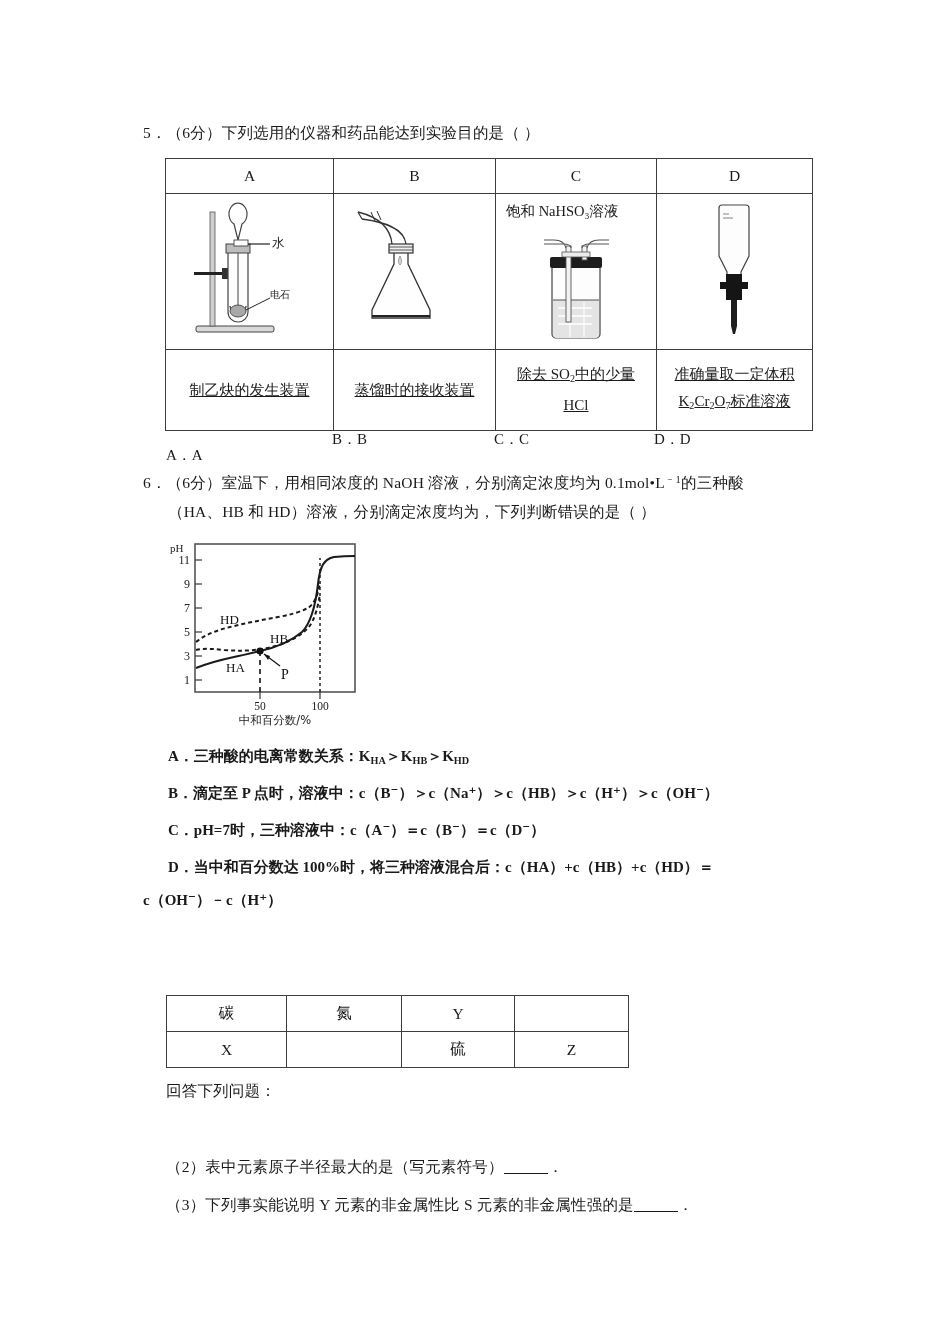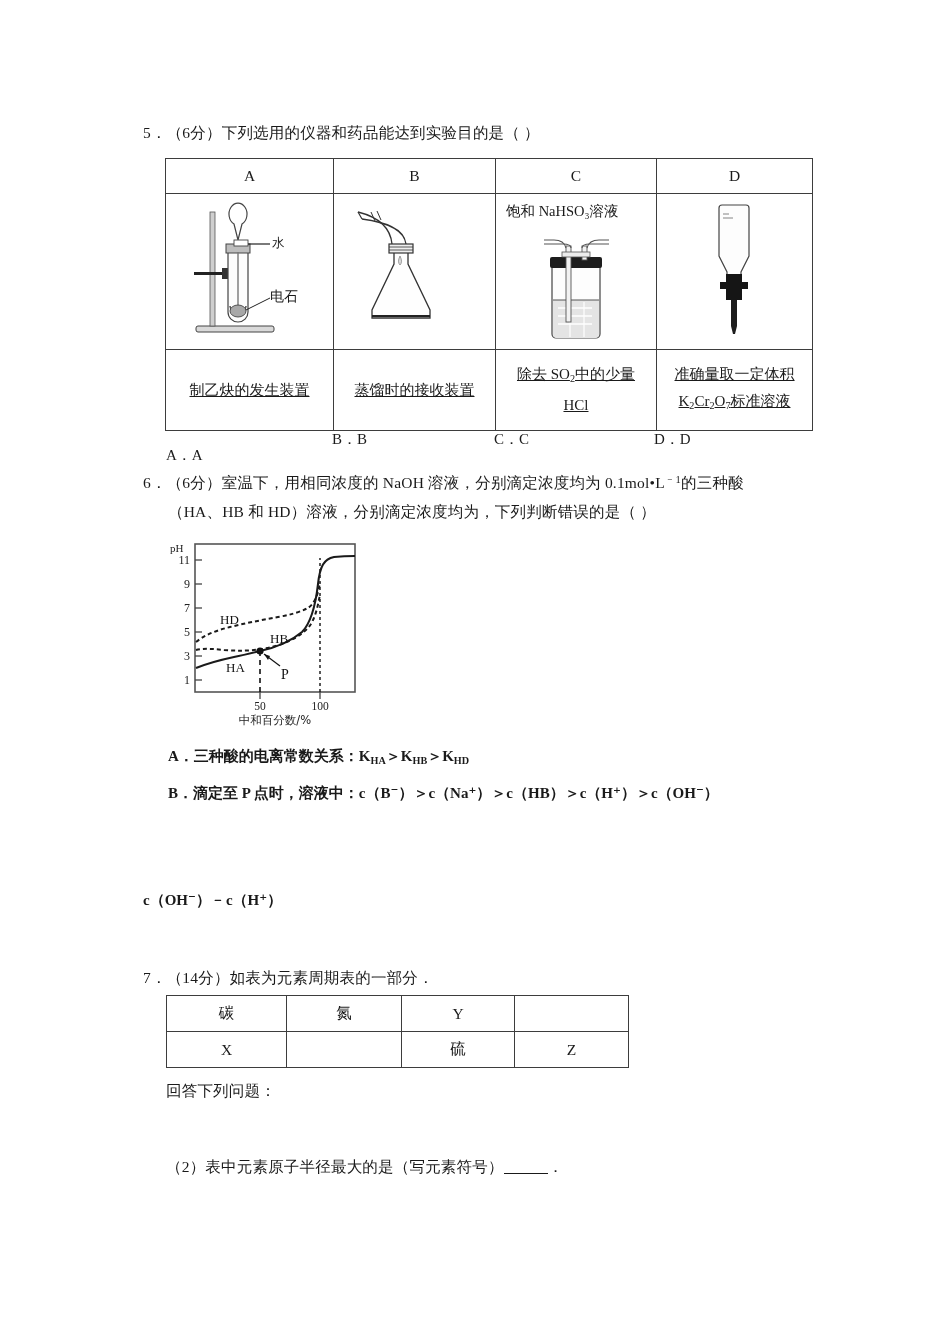--- a/index.html
+++ b/index.html
@@ -149,21 +149,21 @@
             <ellipse cx="72" cy="117" rx="8" ry="6" fill="#a8a8a8" stroke="#444" stroke-width="0.9"></ellipse>
 
             <path d="M72 46 L68 30 a9 11 0 1 1 8 0 L72 46 Z" fill="#fff" stroke="#444" stroke-width="1.2"></path>
 
             <line x1="76" y1="50" x2="104" y2="50" stroke="#222" stroke-width="1.2"></line>
             <rect x="68" y="46" width="14" height="6" fill="#fff" stroke="#444" stroke-width="0.9"></rect>
 
             <line x1="80" y1="116" x2="104" y2="104" stroke="#222" stroke-width="1"></line>
           </svg>
           <div style="position:absolute; left:106px; top:41px; font-size:12.5px;">水</div>
-          <div style="position:absolute; left:104px; top:94px; font-size:14px;">电石</div>
+          <div style="position:absolute; left:104px; top:94px; font-size:10px;">电石</div>
         </div>
       </td>
 
       <td class="pic">
         <div class="figbox">
           <svg width="161" height="155" viewBox="0 0 161 155">
 
             <path d="M60 58 L60 70 L38 116 L38 124 L96 124 L96 116 L74 70 L74 58 Z" fill="#fefefe" stroke="#333" stroke-width="1.3"></path>
             <line x1="38" y1="122" x2="96" y2="122" stroke="#222" stroke-width="2"></line>
 
@@ -316,25 +316,26 @@
       <text x="108" y="105" font-family="'Liberation Serif',serif" font-size="13" fill="#111">HB</text>
       <text x="64" y="134" font-family="'Liberation Serif',serif" font-size="13" fill="#111">HA</text>
       <text x="119" y="141" font-family="'Liberation Serif',serif" font-size="14" fill="#111">P</text>
     </svg>
   </div>
 
   <div class="opt-line" style="left:168px; top:746px;">
     <span>A．三种酸的电离常数关系：K</span><sub>HA</sub><span>＞K</span><sub>HB</sub><span>＞K</span><sub>HD</sub>
   </div>
   <div class="opt-line" style="left:168px; top:783px;">B．滴定至 P 点时，溶液中：c（B⁻）＞c（Na⁺）＞c（HB）＞c（H⁺）＞c（OH⁻）</div>
+  <div class="opt-line" style="left:168px; top:820px;">C．pH=7时，三种溶液中：c（A⁻）＝c（B⁻）＝c（D⁻）</div>
+  <div class="opt-line" style="left:168px; top:857px;">D．当中和百分数达 100%时，将三种溶液混合后：c（HA）+c（HB）+c（HD）＝</div>
   <div class="opt-line" style="left:143px; top:890px;">c（OH⁻）﹣c（H⁺）</div>
 
   <div class="sect-head" style="left:143px; top:932px;"></div>
 
-  <div class="q-line" style="left:143px; top:967px;">7．（14分）如表为元素周期表的一部分．</div>
 
   <table class="pt-table">
     <tbody>
         <tr>
       <td style="width:117px;">碳</td>
       <td style="width:112px;">氮</td>
       <td style="width:110px;">Y</td>
       <td style="width:111px;"></td>
     </tr>
     <tr>
@@ -344,14 +345,17 @@
       <td>Z</td>
     </tr>
   </tbody>
     </table>
 
   <div class="q-line" style="left:166px; top:1080px;">回答下列问题：</div>
 
   <div class="q-line" style="left:166px; top:1156px;">
     <span>（2）表中元素原子半径最大的是（写元素符号）</span><span class="blank"></span><span>．</span>
   </div>
+  <div class="q-line" style="left:166px; top:1194px;">
+    <span>（3）下列事实能说明 Y 元素的非金属性比 S 元素的非金属性强的是</span><span class="blank"></span><span>．</span>
+  </div>
 
 </div>
 
 </body></html>

